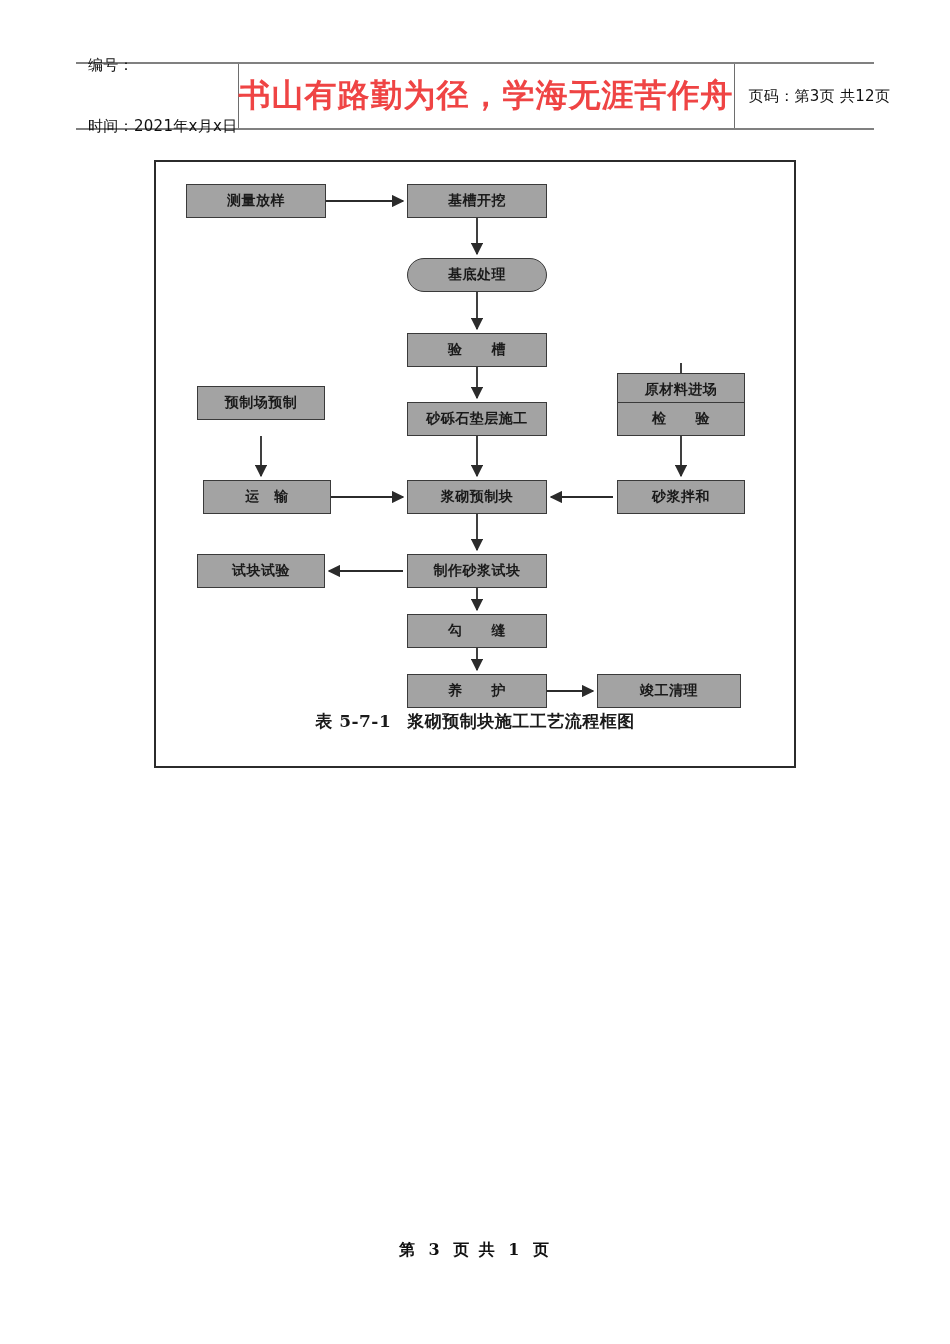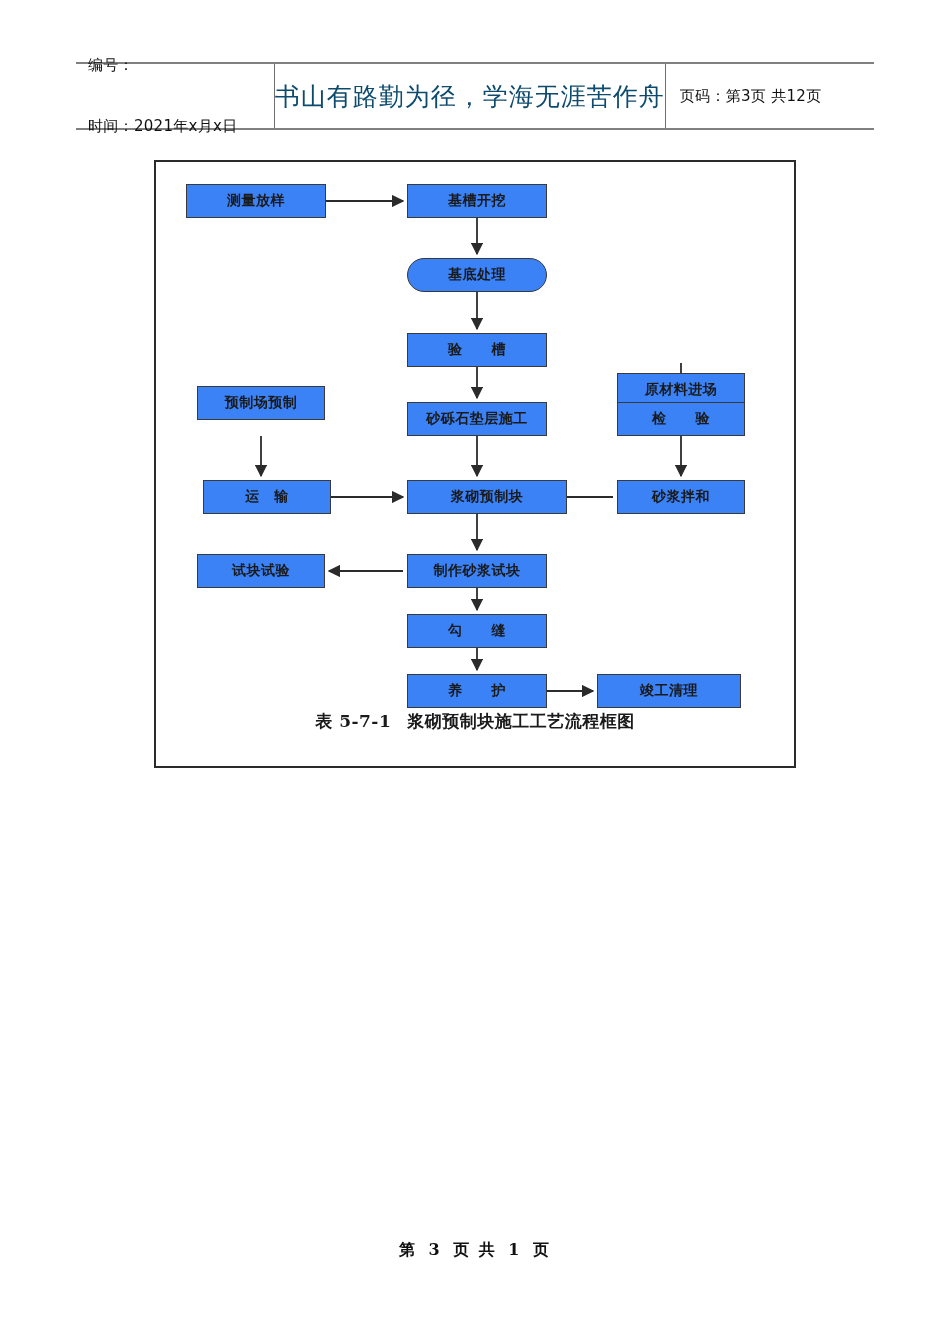--- a/index.html
+++ b/index.html
@@ -47,23 +47,23 @@
     letter-spacing: 0.3px;
     white-space: nowrap;
   }
   #hdr-center {
     flex: 1;
     align-items: center;
     justify-content: center;
     border-right: 1px solid #6e6e6e;
   }
   #hdr-center .slogan {
-    color: #0c4a6e;
-    font-size: 25px;
-    font-weight: normal;
+    color: #ef4444;
+    font-size: 32px;
+    font-weight: bold;
     letter-spacing: 1px;
     font-family: "DejaVu Serif", "Liberation Serif", serif;
     white-space: nowrap;
   }
   #hdr-right {
     width: 222px;
     padding-left: 14px;
     justify-content: center;
   }
   #hdr-right .pageinfo {
@@ -89,21 +89,21 @@
     top: 0;
     width: 100%;
     height: 100%;
   }
 
   
   .node {
     position: absolute;
     box-sizing: border-box;
     border: 1.6px solid #3a3a3a;
-    background: #3b82f6;
+    background: #a3a3a3;
     display: flex;
     align-items: center;
     justify-content: center;
     font-size: 14px;
     font-weight: bold;
     color: #1a1a1a;
     letter-spacing: 0.5px;
     white-space: nowrap;
     font-family: "DejaVu Sans", "Liberation Sans", sans-serif;
   }
@@ -197,21 +197,21 @@
 
   <div class="node" style="left:30px;top:22px;width:140px;height:34px;">测量放样</div>
   <div class="node" style="left:251px;top:22px;width:140px;height:34px;">基槽开挖</div>
   <div class="node" style="left:251px;top:96px;width:140px;height:34px;border-radius:17px;">基底处理</div>
   <div class="node" style="left:251px;top:171px;width:140px;height:34px;">验　　槽</div>
   <div class="node" style="left:461px;top:167px;width:128px;height:34px;margin-top:44px;">原材料进场</div>
   <div class="node" style="left:41px;top:224px;width:128px;height:34px;">预制场预制</div>
   <div class="node" style="left:251px;top:240px;width:140px;height:34px;">砂砾石垫层施工</div>
   <div class="node" style="left:461px;top:240px;width:128px;height:34px;">检　　验</div>
   <div class="node" style="left:47px;top:318px;width:128px;height:34px;">运　输</div>
-  <div class="node" style="left:251px;top:318px;width:160px;height:34px;">浆砌预制块</div>
+  <div class="node" style="left:251px;top:318px;width:140px;height:34px;">浆砌预制块</div>
   <div class="node" style="left:461px;top:318px;width:128px;height:34px;">砂浆拌和</div>
   <div class="node" style="left:41px;top:392px;width:128px;height:34px;">试块试验</div>
   <div class="node" style="left:251px;top:392px;width:140px;height:34px;">制作砂浆试块</div>
   <div class="node" style="left:251px;top:452px;width:140px;height:34px;">勾　　缝</div>
   <div class="node" style="left:251px;top:512px;width:140px;height:34px;">养　　护</div>
   <div class="node" style="left:441px;top:512px;width:144px;height:34px;">竣工清理</div>
 
   <div id="figure-caption">
     <span class="cap-num">表 5-7-1</span><span>浆砌预制块施工工艺流程框图</span>
   </div>

